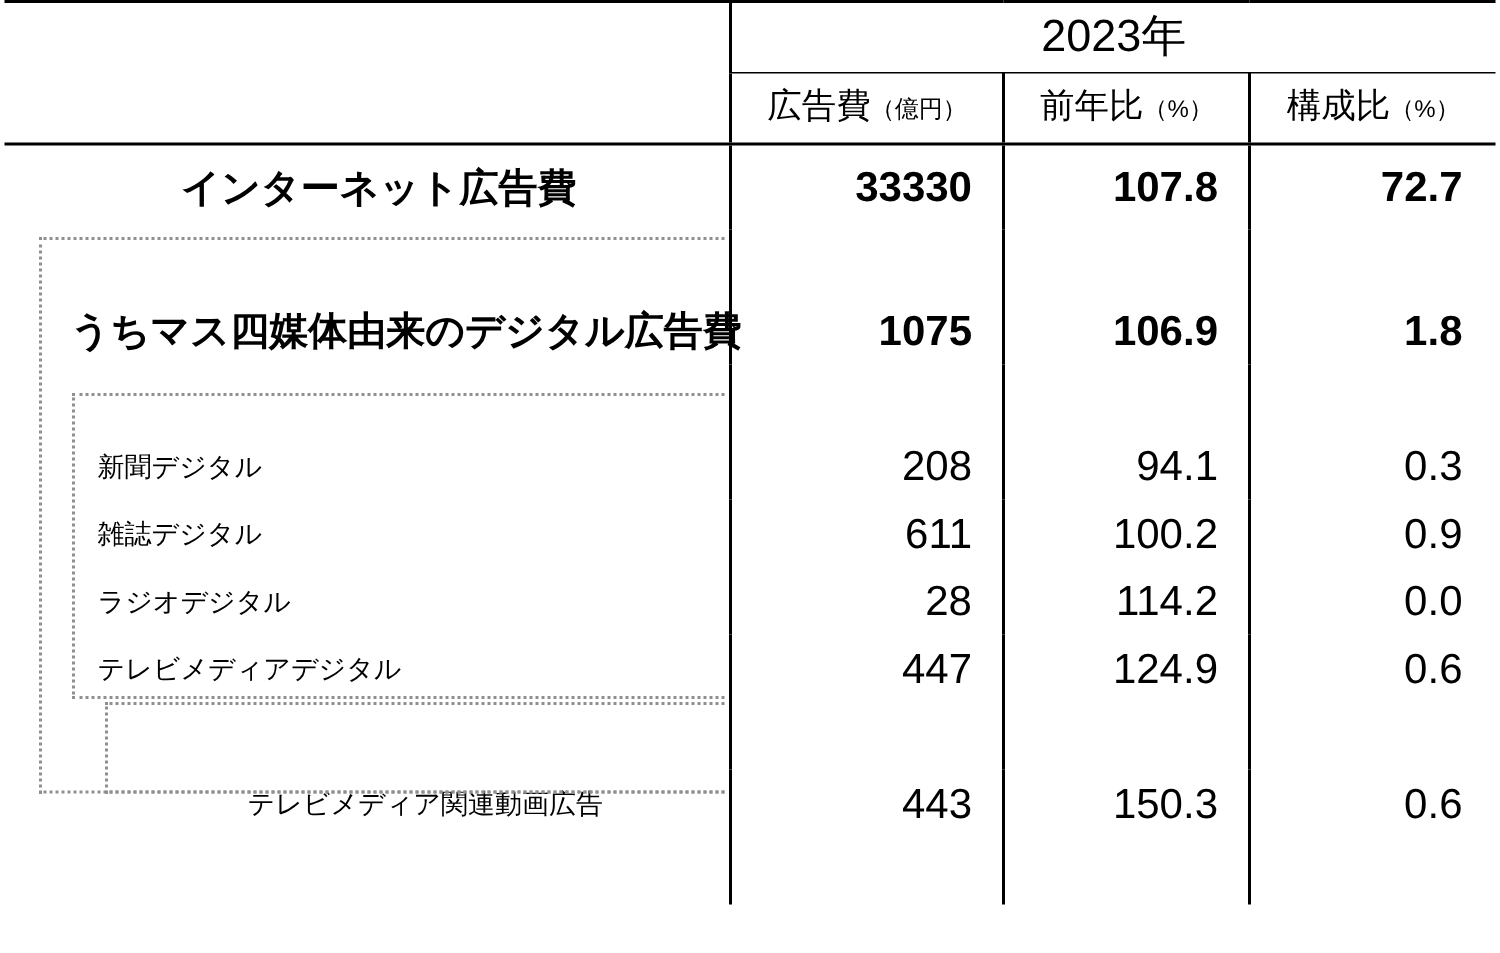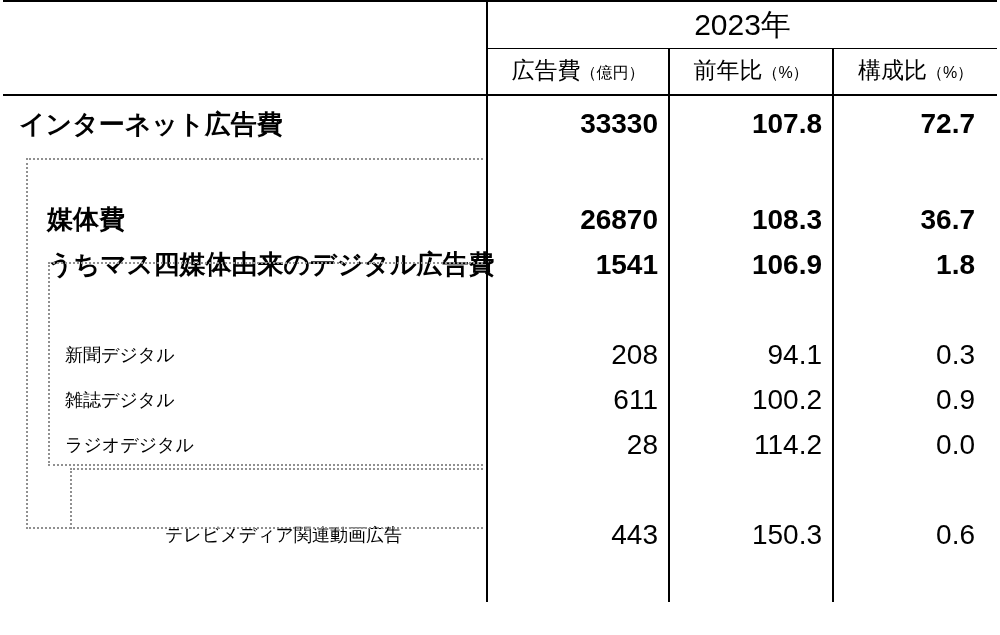--- a/index.html
+++ b/index.html
@@ -72,25 +72,26 @@
 
   .label {
     font-size: 18px;
     text-align: left;
     white-space: nowrap;
     font-weight: normal;
   }
   .label.bold {
     font-weight: bold;
     font-size: 26px;
+    text-align: center;
   }
   .num {
     font-size: 28px;
     text-align: right;
-    padding-right: 10px;
+    padding-right: 20px;
     white-space: nowrap;
     font-weight: normal;
   }
   .num.bold {
     font-weight: bold;
   }
   .num.c3 {
     padding-right: 22px;
   }
 
@@ -173,30 +174,24 @@
         <td class="num bold c3 vline-left">72.7</td>
       </tr>
 
       <tr class="body-row" style="height:22px">
         <td style="height:22px"></td>
         <td class="vline-left"></td>
         <td class="vline-left"></td>
         <td class="vline-left"></td>
       </tr>
 
-      <tr class="body-row">
-        <td class="label bold ind1">媒体費</td>
-        <td class="num bold vline-left">26870</td>
-        <td class="num bold vline-left">108.3</td>
-        <td class="num bold c3 vline-left">36.7</td>
-      </tr>
 
       <tr class="body-row">
         <td class="label bold ind1">うちマス四媒体由来のデジタル広告費</td>
-        <td class="num bold vline-left">1541</td>
+        <td class="num bold vline-left">1075</td>
         <td class="num bold vline-left">106.9</td>
         <td class="num bold c3 vline-left">1.8</td>
       </tr>
 
       <tr class="body-row" style="height:22px">
         <td style="height:22px"></td>
         <td class="vline-left"></td>
         <td class="vline-left"></td>
         <td class="vline-left"></td>
       </tr>
@@ -215,20 +210,26 @@
         <td class="num c3 vline-left">0.9</td>
       </tr>
 
       <tr class="body-row">
         <td class="label ind2">ラジオデジタル</td>
         <td class="num vline-left">28</td>
         <td class="num vline-left">114.2</td>
         <td class="num c3 vline-left">0.0</td>
       </tr>
 
+      <tr class="body-row">
+        <td class="label ind2">テレビメディアデジタル</td>
+        <td class="num vline-left">447</td>
+        <td class="num vline-left">124.9</td>
+        <td class="num c3 vline-left">0.6</td>
+      </tr>
 
       <tr class="body-row" style="height:22px">
         <td style="height:22px"></td>
         <td class="vline-left"></td>
         <td class="vline-left"></td>
         <td class="vline-left"></td>
       </tr>
 
       <tr class="body-row">
         <td class="label ind3">テレビメディア関連動画広告</td>

